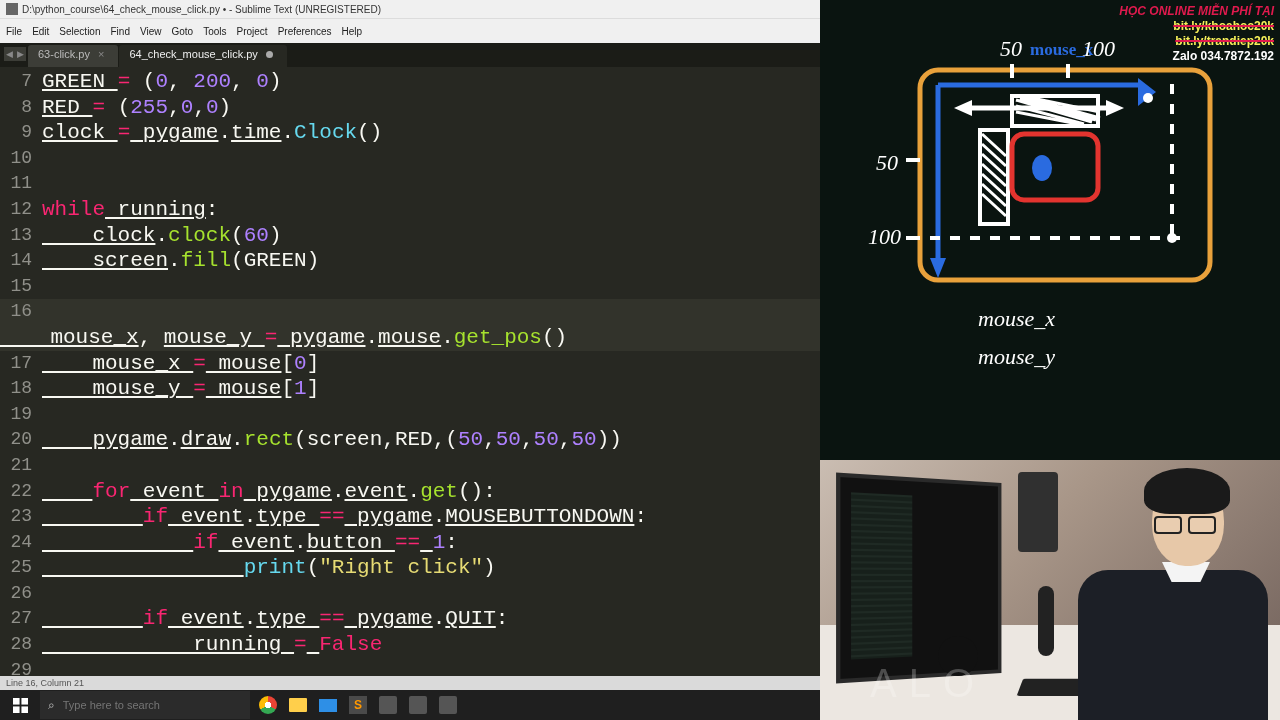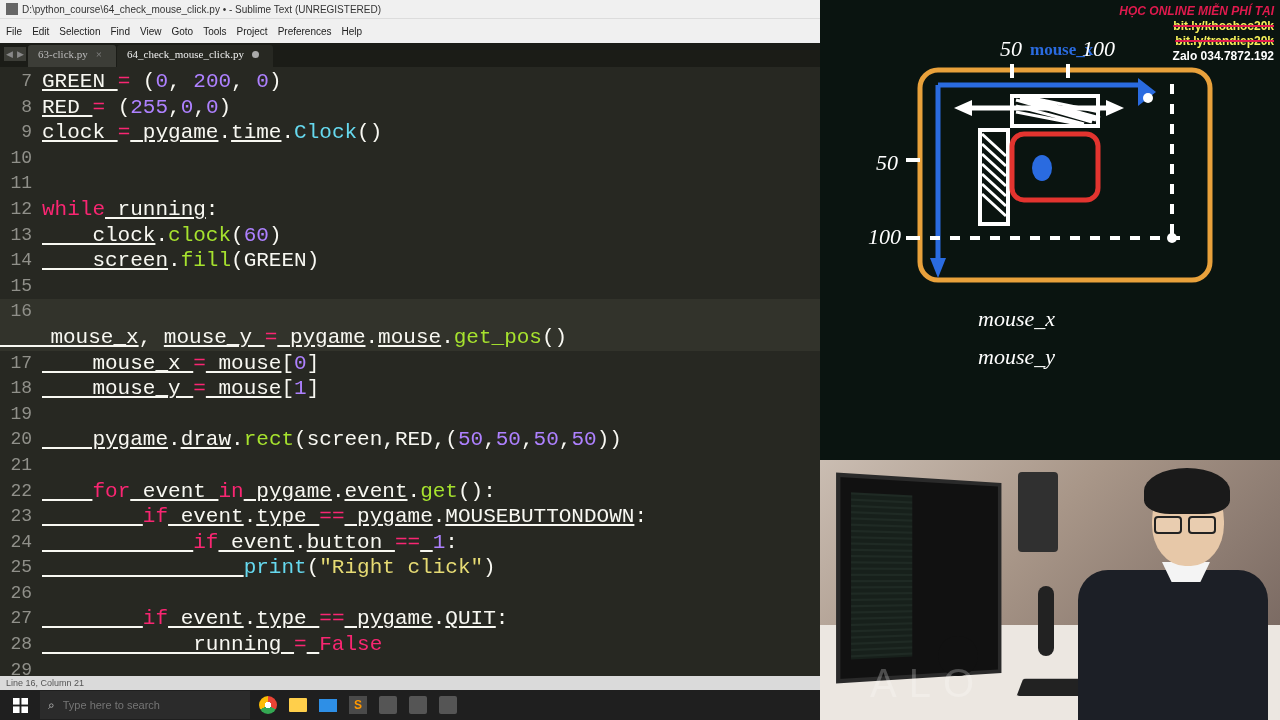--- a/index.html
+++ b/index.html
@@ -6,21 +6,21 @@
   html, body { width: 1280px; height: 720px; overflow: hidden; font-family: "Segoe UI", Arial, sans-serif; background: #000; }
   .layout { display: grid; grid-template-columns: 820px 460px; grid-template-rows: 460px 260px; width: 1280px; height: 720px; }
   .editor-area { grid-row: 1 / 3; grid-column: 1; display: flex; flex-direction: column; background: #272822; }
   .titlebar { height: 18px; background: #f0f0f0; color: #333; font-size: 10px; display: flex; align-items: center; padding: 0 6px; }
   .titlebar .icon { width: 12px; height: 12px; background: #666; margin-right: 4px; }
   .menubar { height: 17px; background: #f0f0f0; color: #222; font-size: 10px; display: flex; align-items: center; gap: 10px; padding: 12px 6px; border-top: 1px solid #dcdcdc; }
   .menubar span { cursor: default; }
   .tabstrip { height: 24px; background: #1b1c17; display: flex; align-items: flex-end; padding-left: 28px; position: relative; }
   .navarrows { position: absolute; left: 4px; top: 4px; display: flex; gap: 0; }
   .navarrow { width: 11px; height: 14px; background: #3c3d37; color: #888; font-size: 9px; display: flex; align-items: center; justify-content: center; }
-  .tab { height: 22px; padding: 0 14px 4px 10px; font-size: 11px; display: flex; align-items: center; color: #bbb; background: #3c3d37; margin-right: 1px; position: relative; border-radius: 3px 3px 0 0; font-family: Liberation Serif, serif; }
+  .tab { height: 22px; padding: 0 14px 4px 10px; font-size: 11px; display: flex; align-items: center; color: #bbb; background: #3c3d37; margin-right: 1px; position: relative; border-radius: 3px 3px 0 0; }
   .tab.active { background: #272822; color: #eee; }
   .tab .close { margin-left: 8px; font-size: 11px; color: #888; }
   .tab .dirty { margin-left: 8px; width: 7px; height: 7px; border-radius: 50%; background: #aaa; }
   .code { flex: 1; background: #272822; font-family: Consolas, "Courier New", monospace; font-size: 21px; line-height: 25.6px; padding-top: 2px; overflow: hidden; position: relative; }
   .line { display: flex; white-space: pre; }
   .line.hl { background: #32332b; flex-direction: column; }
   .gutter { width: 42px; text-align: right; color: #90908a; padding-right: 10px; user-select: none; font-size: 18px; line-height: 25.6px; }
   .code-text { color: #f8f8f2; }
   .tk-kw { color: #f92672; }
   .tk-num { color: #ae81ff; }

